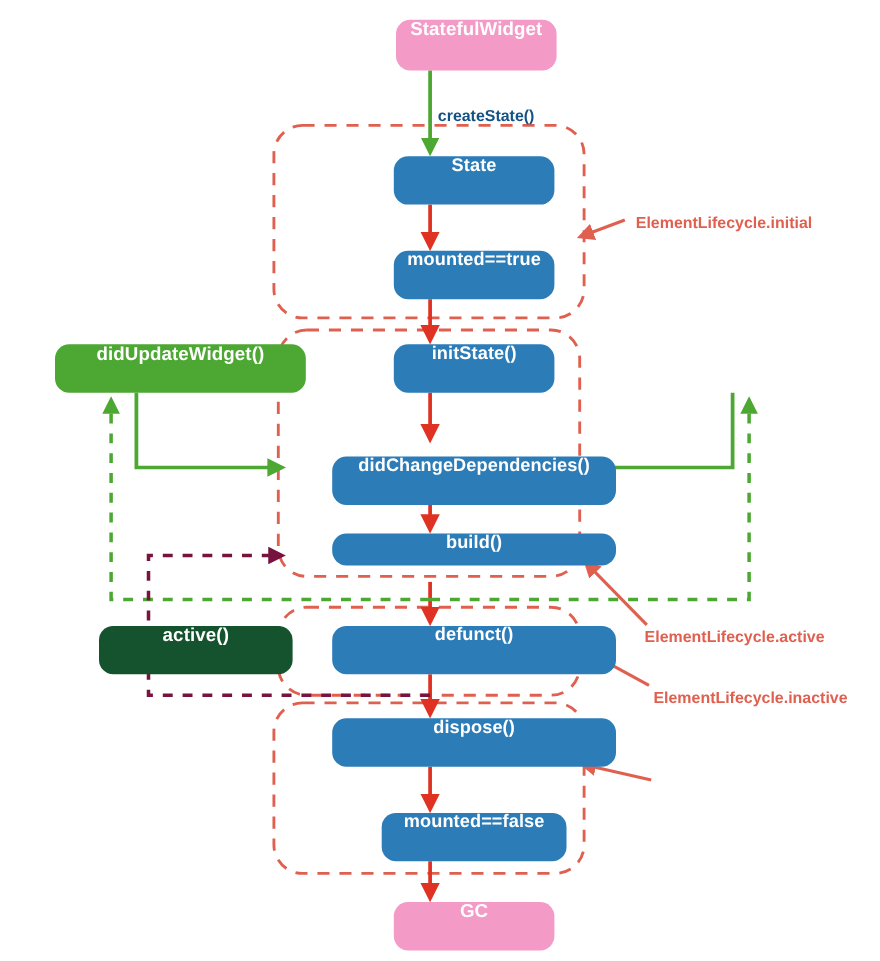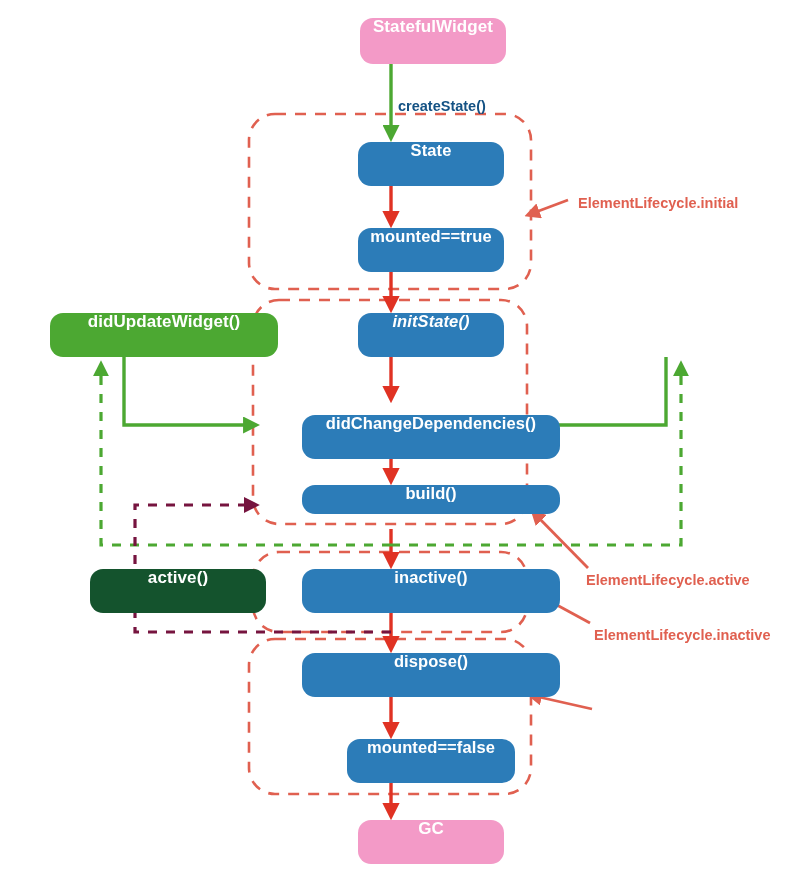--- a/index.html
+++ b/index.html
@@ -136,34 +136,34 @@
   </div>
 
   <div class="node node-blue" style="left:318px; top:142px; width:146px; height:44px;">
     <span>State</span>
   </div>
 
   <div class="node node-blue" style="left:318px; top:228px; width:146px; height:44px;">
     <span>mounted==true</span>
   </div>
 
-  <div class="node node-blue" style="left:318px; top:313px; width:146px; height:44px;font-style:italic;">
+  <div class="node node-blue" style="left:318px; top:313px; width:146px; height:44px;">
     <span>initState()</span>
   </div>
 
   <div class="node node-blue" style="left:262px; top:415px; width:258px; height:44px;">
     <span>didChangeDependencies()</span>
   </div>
 
   <div class="node node-blue" style="left:262px; top:485px; width:258px; height:29px;">
     <span>build()</span>
   </div>
 
   <div class="node node-blue" style="left:262px; top:569px; width:258px; height:44px;">
-    <span>inactive()</span>
+    <span>defunct()</span>
   </div>
 
   <div class="node node-blue" style="left:307px; top:739px; width:168px; height:44px;">
     <span>mounted==false</span>
   </div>
 
   <div class="node node-blue" style="left:262px; top:653px; width:258px; height:44px;">
     <span>dispose()</span>
   </div>
 

